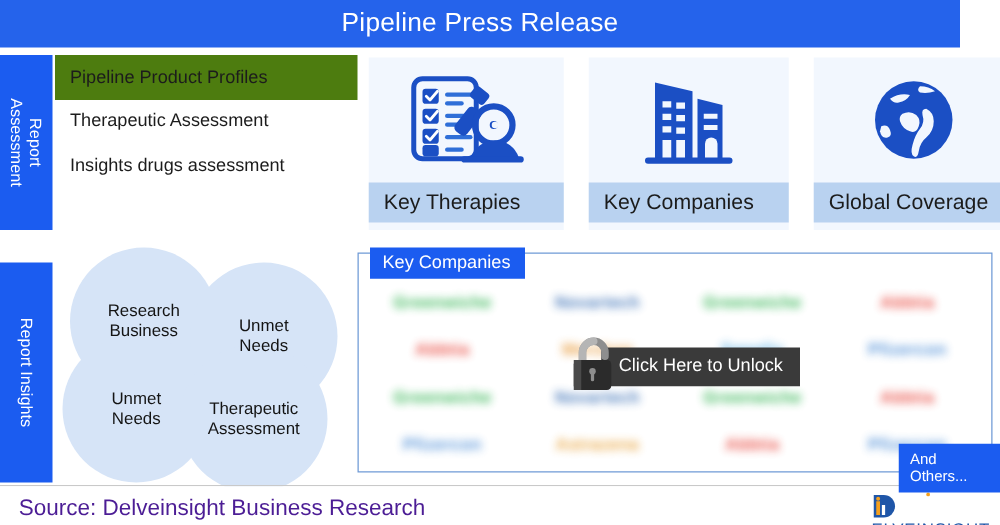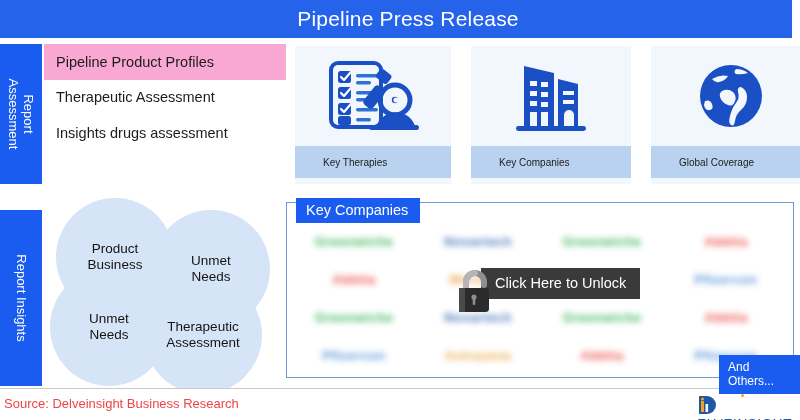--- a/index.html
+++ b/index.html
@@ -23,21 +23,20 @@
 
   
   .header {
     position: absolute;
     left: 0; top: 0;
     width: 768px; height: 38px;
     background: #2563eb;
     display: flex;
     align-items: center;
     justify-content: center;
-    padding-left: 24px;
   }
   .header-title {
     color: #ffffff;
     font-size: 21px;
     letter-spacing: .2px;
   }
 
   
   .assess-tab {
     position: absolute;
@@ -63,21 +62,21 @@
   }
   .assess-row {
     height: 35.5px;
     display: flex;
     align-items: center;
     padding-left: 12px;
     font-size: 14.5px;
     color: #1c1c1c;
     box-sizing: border-box;
   }
-  .assess-row.alt { background: #f9a8d4; }
+  .assess-row.alt { background: #4d7c0f; }
 
   
   .card {
     position: absolute;
     top: 46px;
     height: 138px;
     background: #f2f7fe;
   }
   .card-1 { left: 295px; width: 156px; }
   .card-2 { left: 471px; width: 160px; }
@@ -86,22 +85,22 @@
     height: 100px;
     display: flex;
     align-items: center;
     justify-content: center;
   }
   .card-label {
     height: 32px;
     background: #b9d2f0;
     display: flex;
     align-items: center;
-    padding-left: 28px;
-    font-size: 10px;
+    padding-left: 12px;
+    font-size: 17px;
     color: #1b1b1b;
     box-sizing: border-box;
   }
 
   
   .insight-tab {
     position: absolute;
     left: 0; top: 210px;
     width: 42px; height: 176px;
     background: #1b5cf0;
@@ -181,21 +180,21 @@
     white-space: nowrap;
     opacity: .92;
     transform: scaleY(1.05);
   }
 
   
   .unlock {
     position: absolute;
     left: 455px; top: 268px;
     display: flex;
-    align-items: flex-start;
+    align-items: center;
     z-index: 8;
   }
   .lock-icon { position: relative; z-index: 9; }
   .unlock-btn {
     background: #3a3a3a;
     color: #ffffff;
     font-size: 14.5px;
     padding: 7px 14px 8px 14px;
     margin-left: -14px;
     white-space: nowrap;
@@ -219,23 +218,23 @@
     background: #c9c9c9;
   }
   .footer {
     position: absolute;
     left: 0; top: 389px;
     width: 800px; height: 31px;
     background: #ffffff;
   }
   .source-text {
     position: absolute;
-    left: 4px; top: 7px;
-    font-size: 13px;
-    color: #ef4444;
+    left: 15px; top: 7px;
+    font-size: 18px;
+    color: #4c1d95;
   }
   .brand {
     position: absolute;
     right: 8px; top: 5px;
     display: flex;
     align-items: flex-start;
     flex-direction: column;
   }
   .brand-word {
     font-size: 13.5px;
@@ -347,21 +346,21 @@
     <div class="card-label">Global Coverage</div>
   </div>
 
   <div class="insight-tab">
     <div class="insight-tab-label">Report Insights</div>
   </div>
 
   <div class="venn">
     <div class="venn-circle vc-tl">
       <span>
-        <span>Product</span><br>
+        <span>Research</span><br>
         <span>Business</span>
       </span>
     </div>
     <div class="venn-circle vc-tr">
       <span>
         <span>Unmet</span><br>
         <span>Needs</span>
       </span>
     </div>
     <div class="venn-circle vc-bl">

